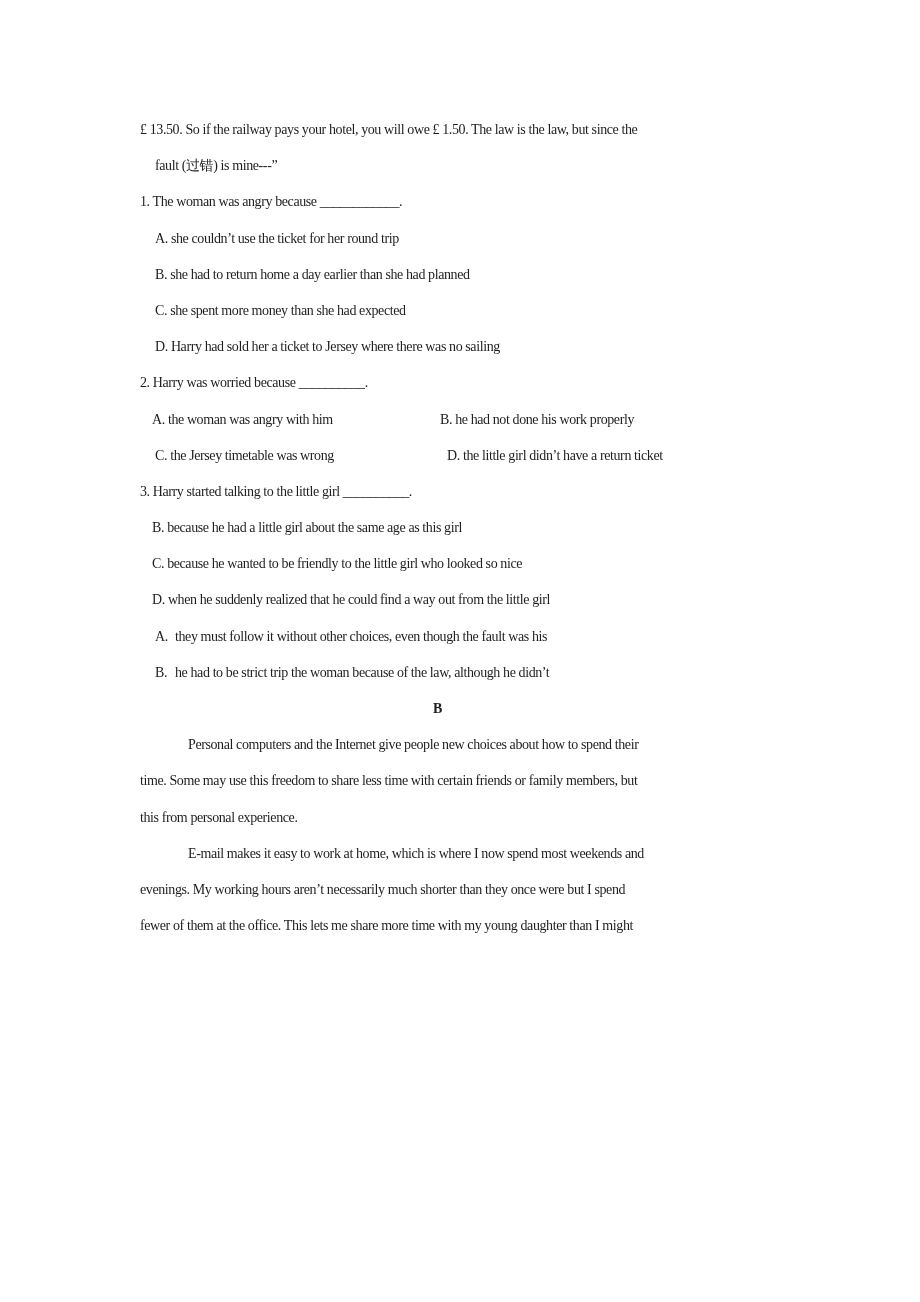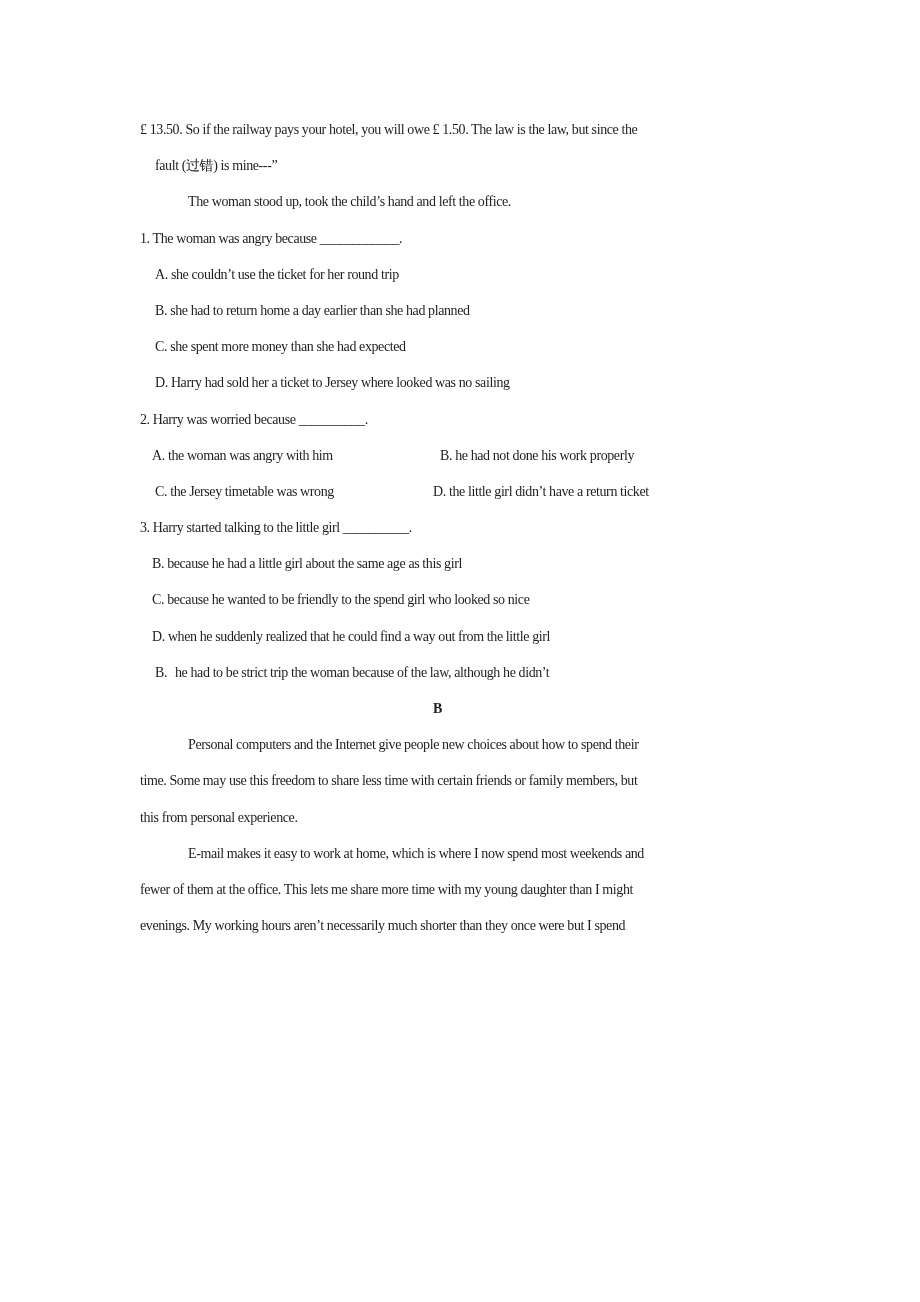--- a/index.html
+++ b/index.html
@@ -29,60 +29,60 @@
   .i12 { padding-left: 12px; }
   .i15 { padding-left: 15px; }
   .i48 { padding-left: 48px; }
   .bhead {
     width: 595px;
     text-align: center;
     font-weight: 700;
   }
   .tc { position: relative; }
   .c2b { position: absolute; left: 300px; top: 0; }
-  .c2d { position: absolute; left: 293px; top: 0; }
+  .c2d { position: absolute; left: 307px; top: 0; }
   .ql { display: inline-block; width: 20px; }
 </style>
 </head>
 <body>
 
 <div class="page">
   <div class="content">
 
     <div class="l">£ 13.50. So if the railway pays your hotel, you will owe £ 1.50. The law is the law, but since the</div>
     <div class="l i15">fault (过错) is mine---”</div>
-    <div class="l i48">The woman stood up, took the child’s hand and left the office.</div>
 
     <div class="l">1. The woman was angry because ____________.</div>
     <div class="l i15">A. she couldn’t use the ticket for her round trip</div>
     <div class="l i15">B. she had to return home a day earlier than she had planned</div>
     <div class="l i15">C. she spent more money than she had expected</div>
-    <div class="l i15">D. Harry had sold her a ticket to Jersey where looked was no sailing</div>
+    <div class="l i15">D. Harry had sold her a ticket to Jersey where there was no sailing</div>
 
     <div class="l">2. Harry was worried because __________.</div>
     <div class="l tc i12">
       <span>A. the woman was angry with him</span>
       <span class="c2b">B. he had not done his work properly</span>
     </div>
     <div class="l tc i15">
       <span>C. the Jersey timetable was wrong</span>
       <span class="c2d">D. the little girl didn’t have a return ticket</span>
     </div>
 
     <div class="l">3. Harry started talking to the little girl __________.</div>
     <div class="l i12">B. because he had a little girl about the same age as this girl</div>
-    <div class="l i12">C. because he wanted to be friendly to the spend girl who looked so nice</div>
+    <div class="l i12">C. because he wanted to be friendly to the little girl who looked so nice</div>
     <div class="l i12">D. when he suddenly realized that he could find a way out from the little girl</div>
 
+    <div class="l i15"><span class="ql">A.</span><span>they must follow it without other choices, even though the fault was his</span></div>
     <div class="l i15"><span class="ql">B.</span><span>he had to be strict trip the woman because of the law, although he didn’t</span></div>
 
     <div class="l bhead">B</div>
 
     <div class="l i48">Personal computers and the Internet give people new choices about how to spend their</div>
     <div class="l">time. Some may use this freedom to share less time with certain friends or family members, but</div>
     <div class="l">this from personal experience.</div>
 
     <div class="l i48">E-mail makes it easy to work at home, which is where I now spend most weekends and</div>
+    <div class="l">evenings. My working hours aren’t necessarily much shorter than they once were but I spend</div>
     <div class="l">fewer of them at the office. This lets me share more time with my young daughter than I might</div>
-    <div class="l">evenings. My working hours aren’t necessarily much shorter than they once were but I spend</div>
 
   </div>
 </div>
 
 </body></html>

